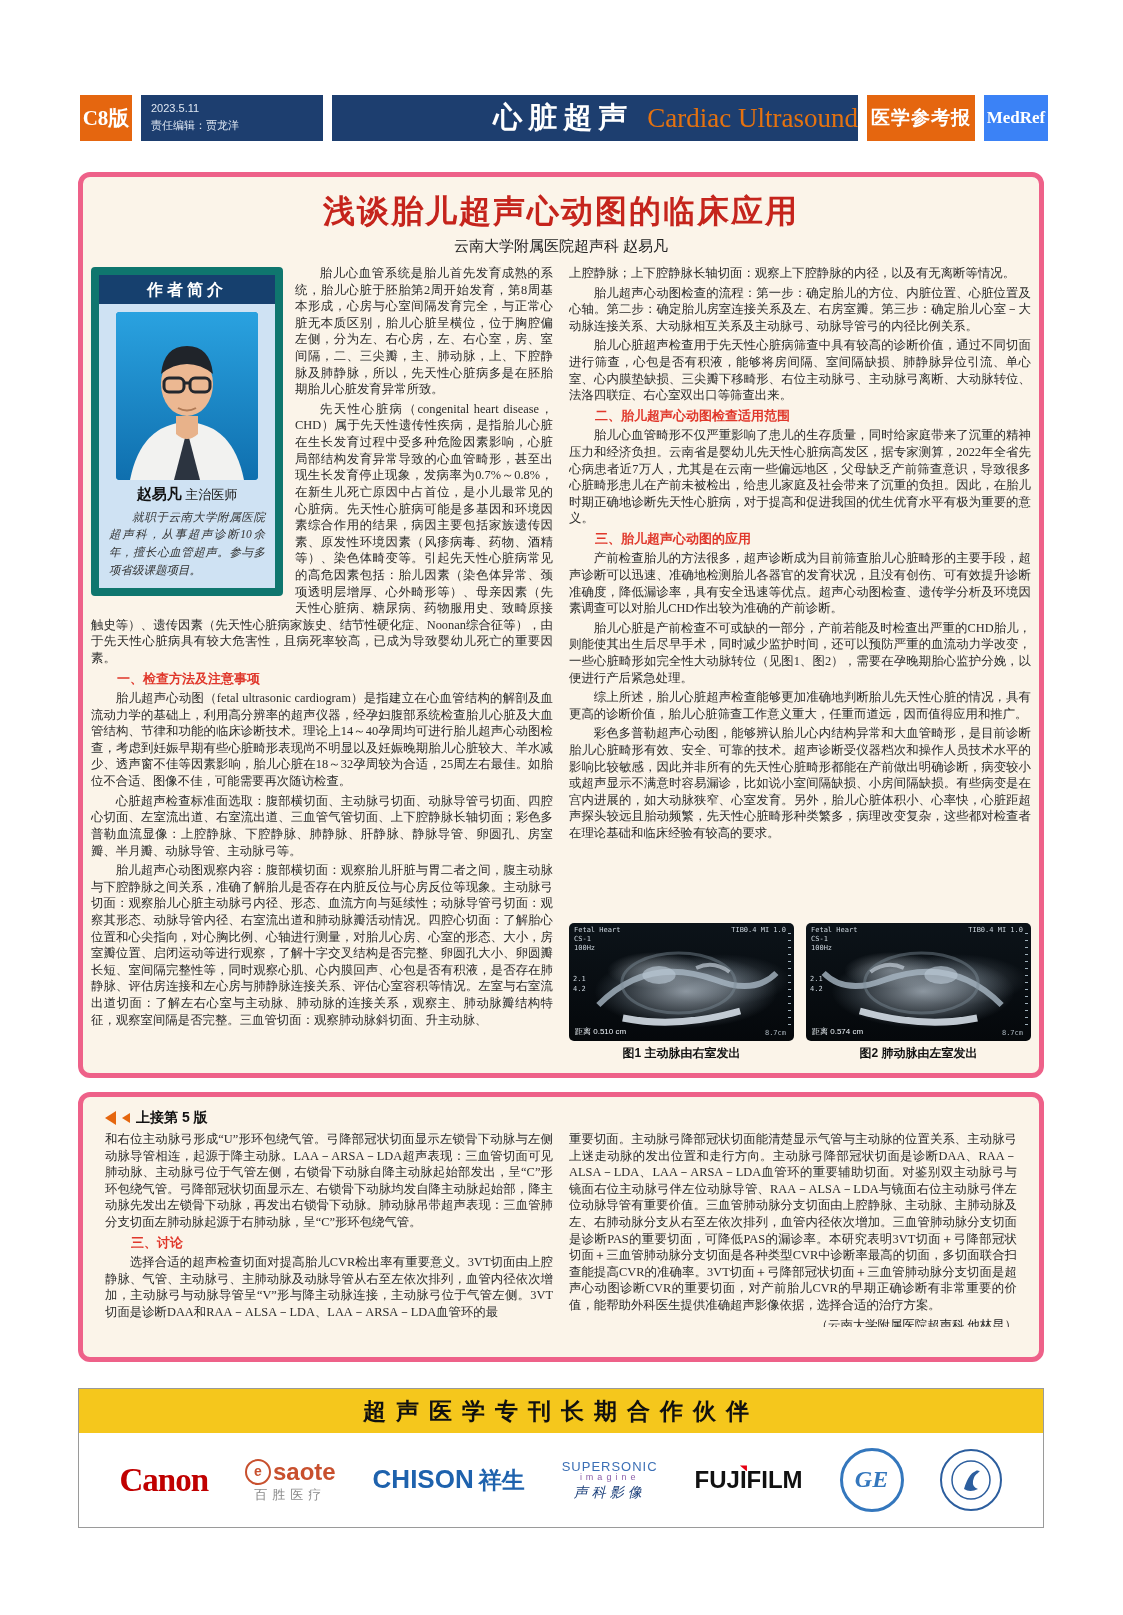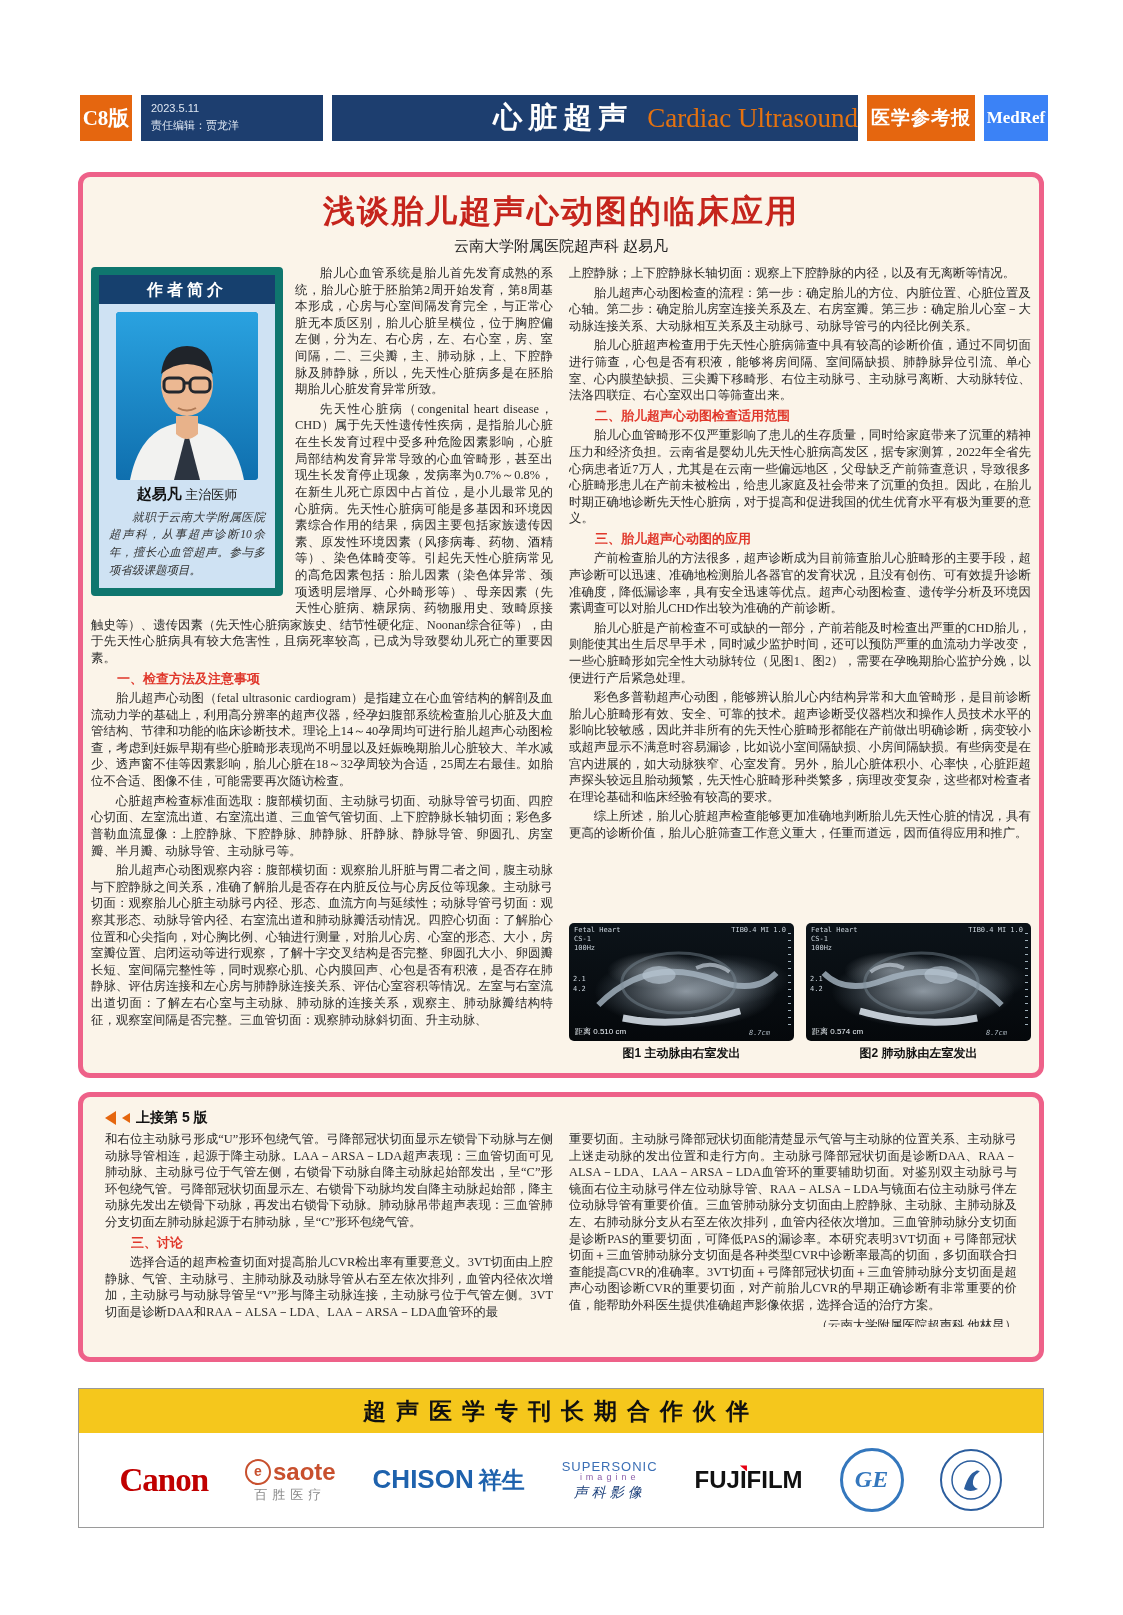--- a/index.html
+++ b/index.html
@@ -58,21 +58,21 @@
       radial-gradient(55% 42% at 52% 58%, rgba(185,197,208,.72), rgba(120,134,146,.26) 55%, rgba(8,12,16,0) 74%),
       radial-gradient(30% 22% at 38% 40%, rgba(212,222,230,.5), transparent 70%),
       radial-gradient(42% 30% at 68% 48%, rgba(150,163,175,.42), transparent 72%),
       linear-gradient(180deg,#0c1319,#05080b);}
   .fig-img svg{position:absolute;inset:0;width:100%;height:100%;}
   .fig2 .fig-img svg{transform:scaleX(-1);}
   .fig-tl{position:absolute;top:3px;left:5px;font:7px/1.3 "DejaVu Sans Mono",monospace;color:#cdd6de;white-space:pre;}
   .fig-tr{position:absolute;top:3px;right:8px;font:7px/1.3 "DejaVu Sans Mono",monospace;color:#cdd6de;}
   .fig-side{position:absolute;left:4px;top:44%;font:7px/1.4 "DejaVu Sans Mono",monospace;color:#cdd6de;white-space:pre;}
   .fig-bl{position:absolute;bottom:3px;left:6px;font-size:8px;color:#eaf0f5;font-family:"Liberation Sans",sans-serif;}
-  .fig-br{position:absolute;bottom:3px;right:24px;font-size:7px;color:#aeb9c2;font-family:"DejaVu Sans Mono",monospace;font-style:italic;}
+  .fig-br{position:absolute;bottom:3px;right:8px;font-size:7px;color:#aeb9c2;font-family:"DejaVu Sans Mono",monospace;}
   .fig-ruler{position:absolute;right:3px;top:10px;bottom:14px;width:3px;
              background:repeating-linear-gradient(180deg,#9fb0ba 0 1px,transparent 1px 7px);}
   .fig-cap{text-align:center;margin-top:4px;font-size:12px;font-weight:600;color:#111;
            font-family:"Liberation Sans",sans-serif;}
 
   
   .cont-tag{display:flex;align-items:center;gap:6px;margin-bottom:4px;font-family:"Liberation Sans",sans-serif;}
   .tri{width:0;height:0;border-top:7px solid transparent;border-bottom:7px solid transparent;border-right:11px solid #e5660f;}
   .tri.small{border-top-width:5px;border-bottom-width:5px;border-right-width:8px;}
   .cont-text{font-weight:bold;font-size:14px;color:#111;}
@@ -171,22 +171,22 @@
       <div class="col col2wrap">
         <div class="flow">
             <p class="para noind">上腔静脉；上下腔静脉长轴切面：观察上下腔静脉的内径，以及有无离断等情况。</p>
             <p class="para">胎儿超声心动图检查的流程：第一步：确定胎儿的方位、内脏位置、心脏位置及心轴。第二步：确定胎儿房室连接关系及左、右房室瓣。第三步：确定胎儿心室－大动脉连接关系、大动脉相互关系及主动脉弓、动脉导管弓的内径比例关系。</p>
             <p class="para">胎儿心脏超声检查用于先天性心脏病筛查中具有较高的诊断价值，通过不同切面进行筛查，心包是否有积液，能够将房间隔、室间隔缺损、肺静脉异位引流、单心室、心内膜垫缺损、三尖瓣下移畸形、右位主动脉弓、主动脉弓离断、大动脉转位、法洛四联症、右心室双出口等筛查出来。</p>
             <div class="sec-head">二、胎儿超声心动图检查适用范围</div>
             <p class="para">胎儿心血管畸形不仅严重影响了患儿的生存质量，同时给家庭带来了沉重的精神压力和经济负担。云南省是婴幼儿先天性心脏病高发区，据专家测算，2022年全省先心病患者近7万人，尤其是在云南一些偏远地区，父母缺乏产前筛查意识，导致很多心脏畸形患儿在产前未被检出，给患儿家庭及社会带来了沉重的负担。因此，在胎儿时期正确地诊断先天性心脏病，对于提高和促进我国的优生优育水平有极为重要的意义。</p>
             <div class="sec-head">三、胎儿超声心动图的应用</div>
             <p class="para">产前检查胎儿的方法很多，超声诊断成为目前筛查胎儿心脏畸形的主要手段，超声诊断可以迅速、准确地检测胎儿各器官的发育状况，且没有创伤、可有效提升诊断准确度，降低漏诊率，具有安全迅速等优点。超声心动图检查、遗传学分析及环境因素调查可以对胎儿CHD作出较为准确的产前诊断。</p>
             <p class="para">胎儿心脏是产前检查不可或缺的一部分，产前若能及时检查出严重的CHD胎儿，则能使其出生后尽早手术，同时减少监护时间，还可以预防严重的血流动力学改变，一些心脏畸形如完全性大动脉转位（见图1、图2），需要在孕晚期胎心监护分娩，以便进行产后紧急处理。</p>
+            <p class="para">综上所述，胎儿心脏超声检查能够更加准确地判断胎儿先天性心脏的情况，具有更高的诊断价值，胎儿心脏筛查工作意义重大，任重而道远，因而值得应用和推广。</p>
             <p class="para">彩色多普勒超声心动图，能够辨认胎儿心内结构异常和大血管畸形，是目前诊断胎儿心脏畸形有效、安全、可靠的技术。超声诊断受仪器档次和操作人员技术水平的影响比较敏感，因此并非所有的先天性心脏畸形都能在产前做出明确诊断，病变较小或超声显示不满意时容易漏诊，比如说小室间隔缺损、小房间隔缺损。有些病变是在宫内进展的，如大动脉狭窄、心室发育。另外，胎儿心脏体积小、心率快，心脏距超声探头较远且胎动频繁，先天性心脏畸形种类繁多，病理改变复杂，这些都对检查者在理论基础和临床经验有较高的要求。</p>
-            <p class="para">综上所述，胎儿心脏超声检查能够更加准确地判断胎儿先天性心脏的情况，具有更高的诊断价值，胎儿心脏筛查工作意义重大，任重而道远，因而值得应用和推广。</p>
           </div>
         <div class="figs">
           <div class="fig">
             <div class="fig-img">
               <svg viewBox="0 0 230 118" preserveAspectRatio="none">
                 <path d="M30,82 Q80,32 150,57 Q190,72 212,50" stroke="#a7b7c3" stroke-width="6" fill="none" opacity="0.8"></path>
                 <path d="M55,95 Q110,106 175,88" stroke="#d4dde5" stroke-width="7" fill="none" opacity="0.9"></path>
                 <ellipse cx="112" cy="60" rx="58" ry="30" fill="none" stroke="#7c8b97" stroke-width="3" opacity="0.45"></ellipse>
                 <ellipse cx="92" cy="52" rx="17" ry="9" fill="#b9c6d2" opacity="0.65"></ellipse>
                 <path d="M130,45 q18,-8 34,4" stroke="#c2ccd6" stroke-width="4" fill="none" opacity="0.7"></path>

